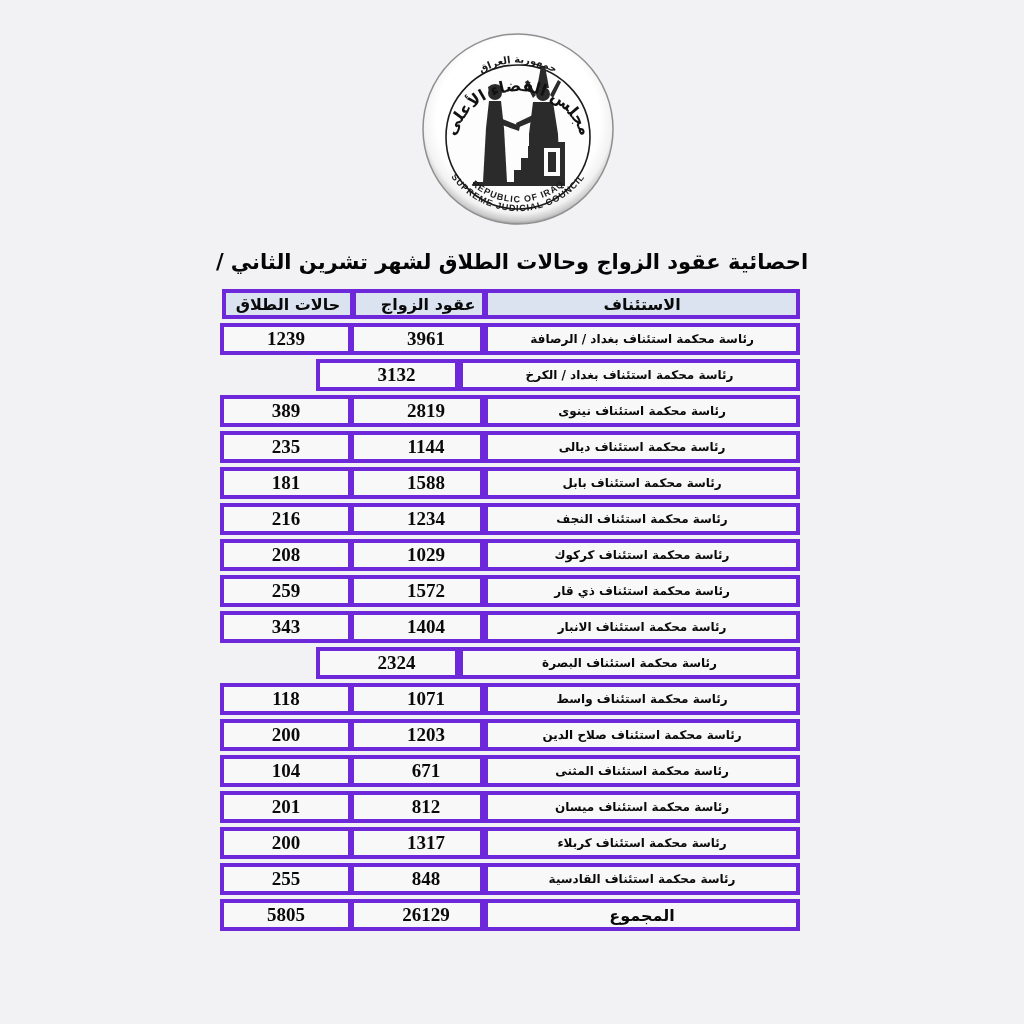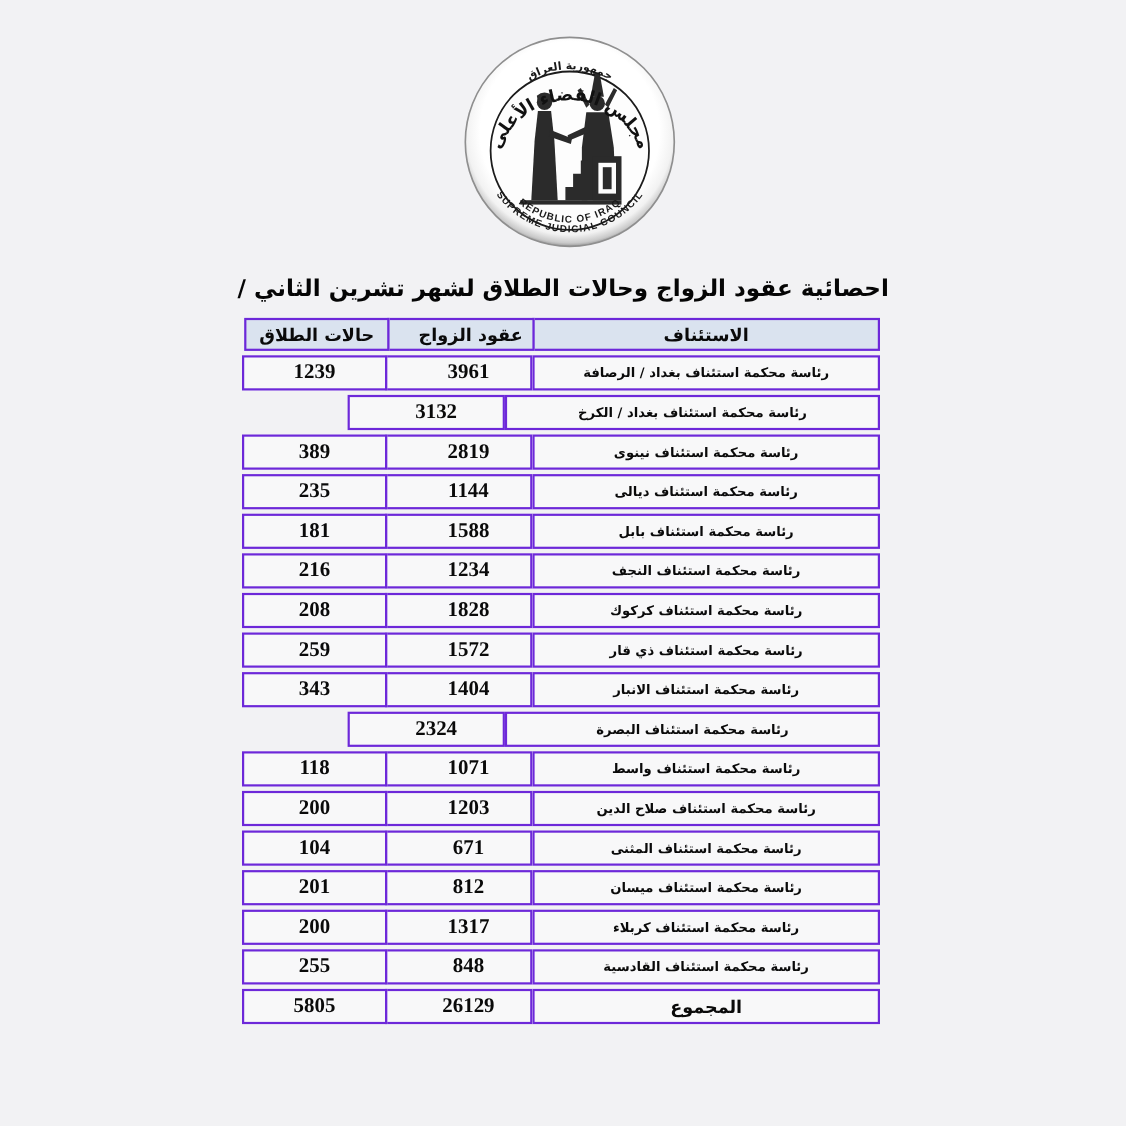--- a/index.html
+++ b/index.html
@@ -37,21 +37,21 @@
     left: 222px; top: 289px;
     width: 578px;
     direction: rtl;
   }
   .t-row {
     display: flex;
     margin-bottom: 4px;
   }
   .t-cell {
     box-sizing: border-box;
-    border: 2px solid #6d28d9;
+    border: 4px solid #6d28d9;
     background: #f8f8f9;
     display: flex;
     align-items: center;
     justify-content: center;
     height: 32px;
     color: #0a0a0a;
   }
   .t-cell + .t-cell { margin-inline-start: -2px; }
   .col-name     { width: 341px; }
   .col-marriage { width: 143px; padding-left: 18px; }
@@ -179,21 +179,21 @@
   </div>
 
   <div class="t-row">
     <div class="t-cell col-name cell-arabic">رئاسة محكمة استئناف النجف</div>
     <div class="t-cell col-marriage cell-num">1234</div>
     <div class="t-cell col-divorce cell-num">216</div>
   </div>
 
   <div class="t-row">
     <div class="t-cell col-name cell-arabic">رئاسة محكمة استئناف كركوك</div>
-    <div class="t-cell col-marriage cell-num">1828</div>
+    <div class="t-cell col-marriage cell-num">1029</div>
     <div class="t-cell col-divorce cell-num">208</div>
   </div>
 
   <div class="t-row">
     <div class="t-cell col-name cell-arabic">رئاسة محكمة استئناف ذي قار</div>
     <div class="t-cell col-marriage cell-num">1572</div>
     <div class="t-cell col-divorce cell-num">259</div>
   </div>
 
   <div class="t-row">

